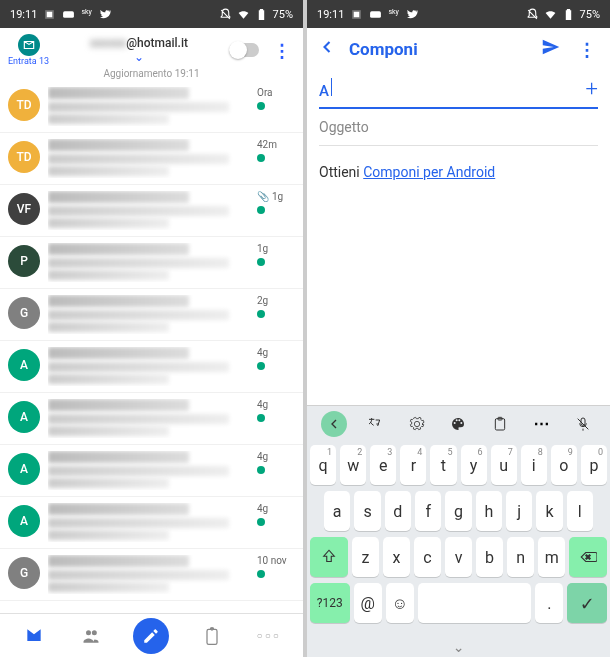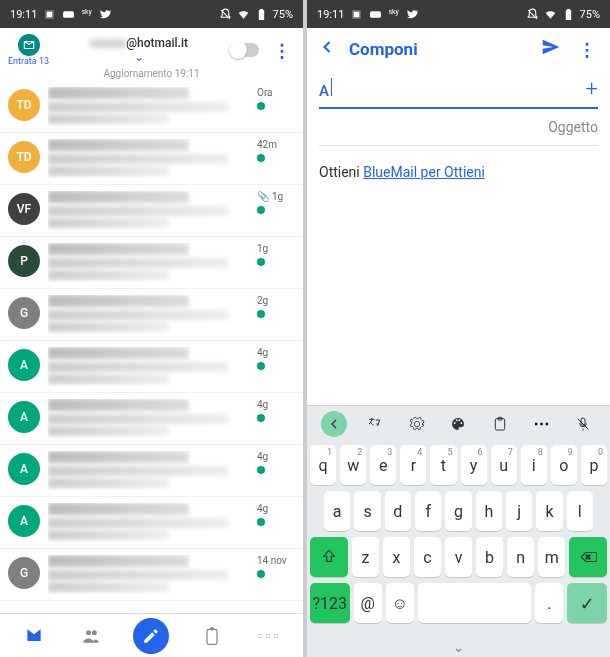--- a/index.html
+++ b/index.html
@@ -50,35 +50,35 @@
   .back-arrow { color: #2563eb; }
   .back-arrow svg { width: 20px; height: 20px; fill: #2563eb; }
   .compose-title { flex: 1; color: #2563eb; font-size: 17px; font-weight: 700; }
   .send-btn svg { width: 22px; height: 22px; fill: #2563eb; }
   .compose-body { flex: 1; padding: 0 12px; position: relative; }
   .to-row { display: flex; align-items: center; border-bottom: 2px solid #2563eb; padding: 6px 0; }
   .to-input { flex: 1; font-size: 15px; color: #2563eb; font-weight: 500; }
   .to-cursor { display: inline-block; width: 1px; height: 18px; background: #2563eb; margin-left: 2px; animation: blink 1s infinite; }
   @keyframes blink { 50% { opacity: 0; } }
   .add-to { color: #2563eb; font-size: 22px; font-weight: 300; }
-  .subject-row { border-bottom: 1px solid #e0e0e0; padding: 10px 0; font-size: 14px; color: #888; text-align: right; }
+  .subject-row { border-bottom: 1px solid #e0e0e0; padding: 10px 0; font-size: 14px; color: #888; }
   .body-text { padding: 18px 0; font-size: 14px; color: #333; }
   .body-text a { color: #2563eb; text-decoration: underline; }
 
   .kb { background: #e8ebee; }
   .kb-toolbar { height: 36px; display: flex; align-items: center; justify-content: space-around; padding: 0 6px; border-top: 1px solid #d0d0d0; }
   .kb-tool { width: 26px; height: 26px; display: flex; align-items: center; justify-content: center; border-radius: 50%; }
   .kb-tool.chev { background: #7dd4a8; }
   .kb-tool svg { width: 16px; height: 16px; fill: #333; }
   .kb-rows { padding: 4px 3px 8px 3px; }
   .kb-row { display: flex; gap: 4px; margin-bottom: 6px; justify-content: center; }
   .key { flex: 1; height: 40px; background: #fff; border-radius: 5px; display: flex; align-items: center; justify-content: center; font-size: 16px; color: #333; box-shadow: 0 1px 0 rgba(0,0,0,.15); position: relative; }
   .key .num { position: absolute; top: 2px; right: 4px; font-size: 9px; color: #888; }
   .key.wide { flex: 1.4; }
-  .key.fn { background: #22c55e; font-size: 16px; }
+  .key.fn { background: #86efac; font-size: 12px; }
   .key.space { flex: 4; }
   .key.enter { background: #7dd4a8; }
   .key.enter svg, .key.shift svg, .key.bksp svg { width: 18px; height: 18px; fill: #333; }
   .kb-handle { height: 20px; display: flex; align-items: center; justify-content: center; color: #888; font-size: 14px; }
 </style>
 </head>
 <body>
 
 <div class="phone">
   <div class="statusbar">
@@ -240,21 +240,21 @@
   </div>
       </div>
       <div class="mail-item">
         <div class="avatar" style="background:#808080">G</div>
   <div class="mail-content">
     <div class="mail-sender"></div>
           <div class="mail-preview"></div>
           <div class="mail-preview2"></div>
   </div>
   <div class="mail-meta">
-    <span class="mail-time">14 nov</span>
+    <span class="mail-time">10 nov</span>
     <span class="dot"></span>
   </div>
       </div>
     </div>
 
   <div class="bottom-nav">
     <div class="nav-btn">
         <svg viewBox="0 0 24 24" fill="#2563eb">
           <path d="M4 4h16v14H4z M4 4l8 6 8-6" fill="#2563eb"></path>
         </svg>
@@ -321,21 +321,21 @@
     <div class="menu-dots" style="color:#2563eb">⋮</div>
   </div>
 
   <div class="compose-body">
     <div class="to-row">
       <span class="to-input"><span>A</span><span class="to-cursor"></span></span>
       <span class="add-to">+</span>
     </div>
     <div class="subject-row">Oggetto</div>
     <div class="body-text">
-      <span>Ottieni </span><a href="#">BlueMail per Ottieni</a>
+      <span>Ottieni </span><a href="#">Componi per Android</a>
     </div>
 
   </div>
 
   <div class="kb">
     <div class="kb-toolbar">
       <div class="kb-tool chev">
           <svg viewBox="0 0 24 24">
             <path d="M15 6l-6 6 6 6" fill="none" stroke="#333" stroke-width="2"></path>
           </svg>

